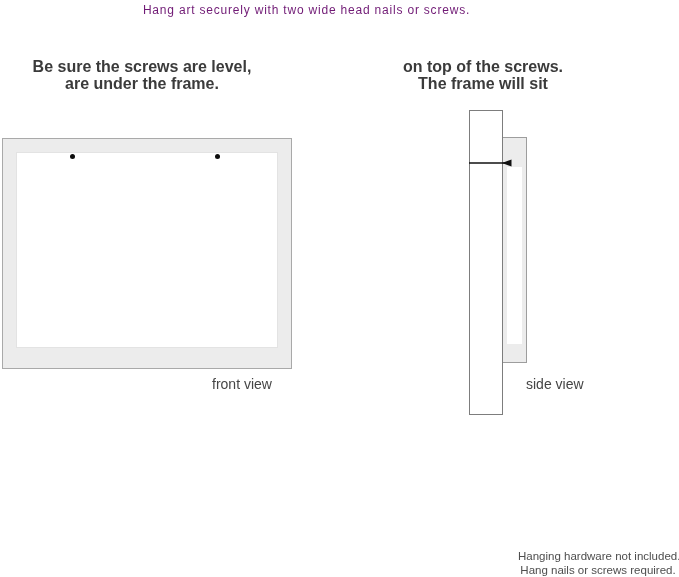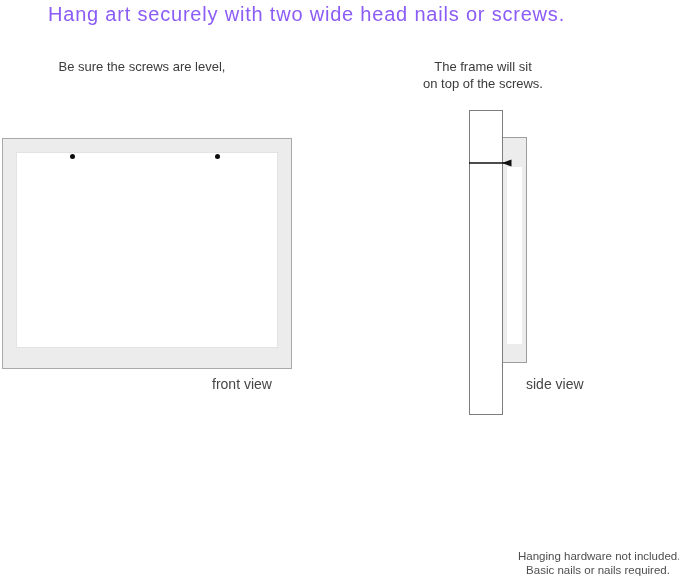--- a/index.html
+++ b/index.html
@@ -9,27 +9,27 @@
     font-family:"Liberation Sans", sans-serif;
     color:#3e3e3e;
     -webkit-font-smoothing:antialiased;
   }
   .abs{position:absolute;}
 
   
   .title{
     top:3px;left:0;width:613px;
     text-align:center;
-    font-size:20px;font-weight:300;letter-spacing:0.8px;
-    color:#8b5cf6;white-space:nowrap;
+    font-size:12px;font-weight:300;letter-spacing:0.8px;
+    color:#701a75;white-space:nowrap;
   }
 
   
   .instr{
-    font-size:13px;font-weight:400;line-height:17.4px;
+    font-size:16px;font-weight:700;line-height:17.4px;
     text-align:center;color:#3b3b3b;
   }
   .instr-left{top:58px;left:12px;width:260px;}
   .instr-right{top:58px;left:353px;width:260px;}
 
   
   .frame-outer{
     left:2px;top:138px;width:290px;height:231px;
     background:#ececec;border:1px solid #a9a9a9;
     box-sizing:border-box;
@@ -79,39 +79,40 @@
     color:#4e4e4e;white-space:nowrap;
   }
 </style>
 </head>
 <body>
 
 <div class="abs title">Hang art securely with two wide head nails or screws.</div>
 
 <div class="abs instr instr-left">
   <div>Be sure the screws are level,</div>
+  <div>are under the frame.</div>
 </div>
 
 <div class="abs instr instr-right">
+  <div>on top of the screws.</div>
   <div>The frame will sit</div>
-  <div>on top of the screws.</div>
 </div>
 
 <div class="abs frame-outer"></div>
 <div class="abs frame-inner"></div>
 <div class="abs screw screw-left"></div>
 <div class="abs screw screw-right"></div>
 <div class="abs view-label label-front">front view</div>
 
 <div class="abs side-frame">
   <div class="abs side-frame-inner"></div>
 </div>
 <div class="abs wall-profile"></div>
 <svg class="abs nail-svg" viewBox="0 0 46 14" xmlns="http://www.w3.org/2000/svg">
   <line x1="1" y1="7" x2="37" y2="7" stroke="#111111" stroke-width="1.6"></line>
   <polygon points="34,7 43.5,3.5 43.5,10.5" fill="#111111"></polygon>
 </svg>
 <div class="abs view-label label-side">side view</div>
 
 <div class="abs footnote">
   <div>Hanging hardware not included.</div>
-  <div>Basic nails or nails required.</div>
+  <div>Hang nails or screws required.</div>
 </div>
 
 </body></html>

